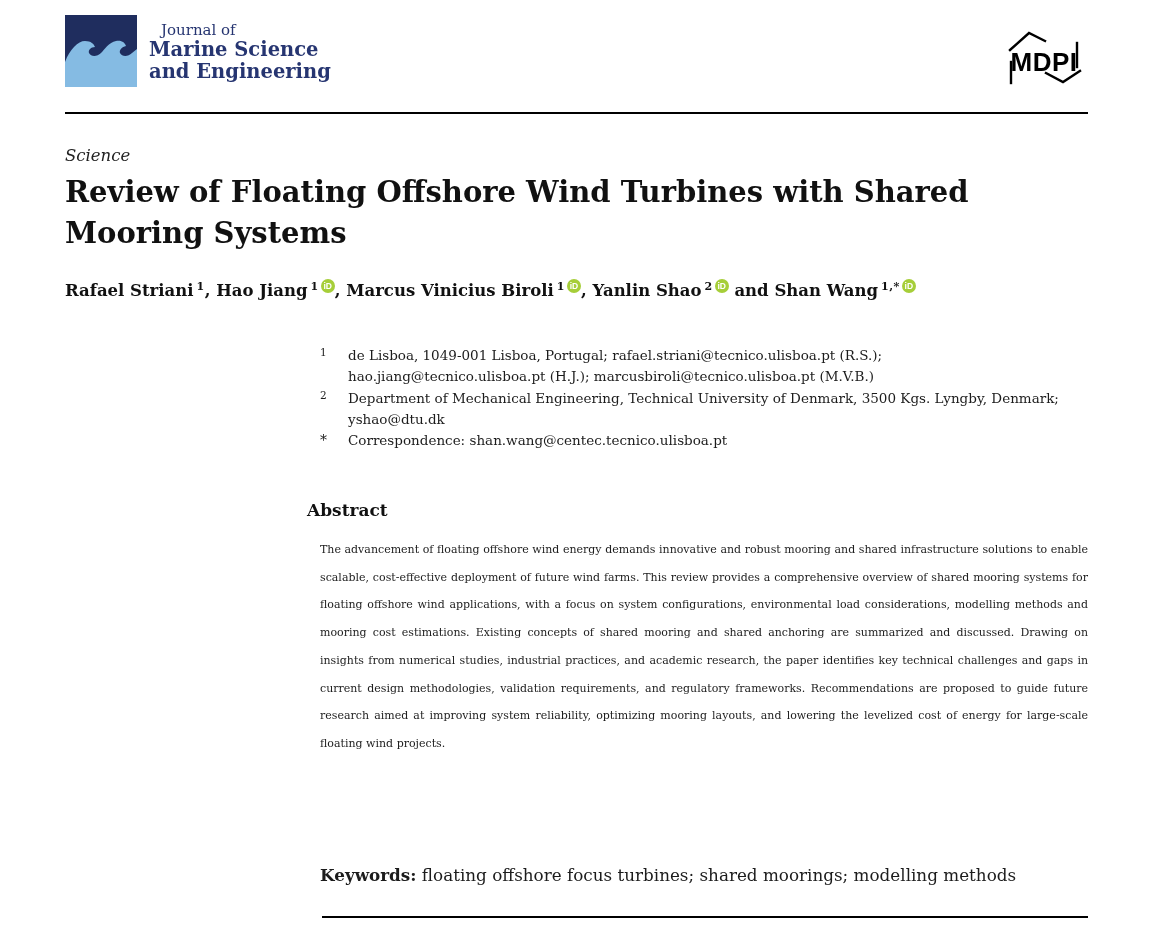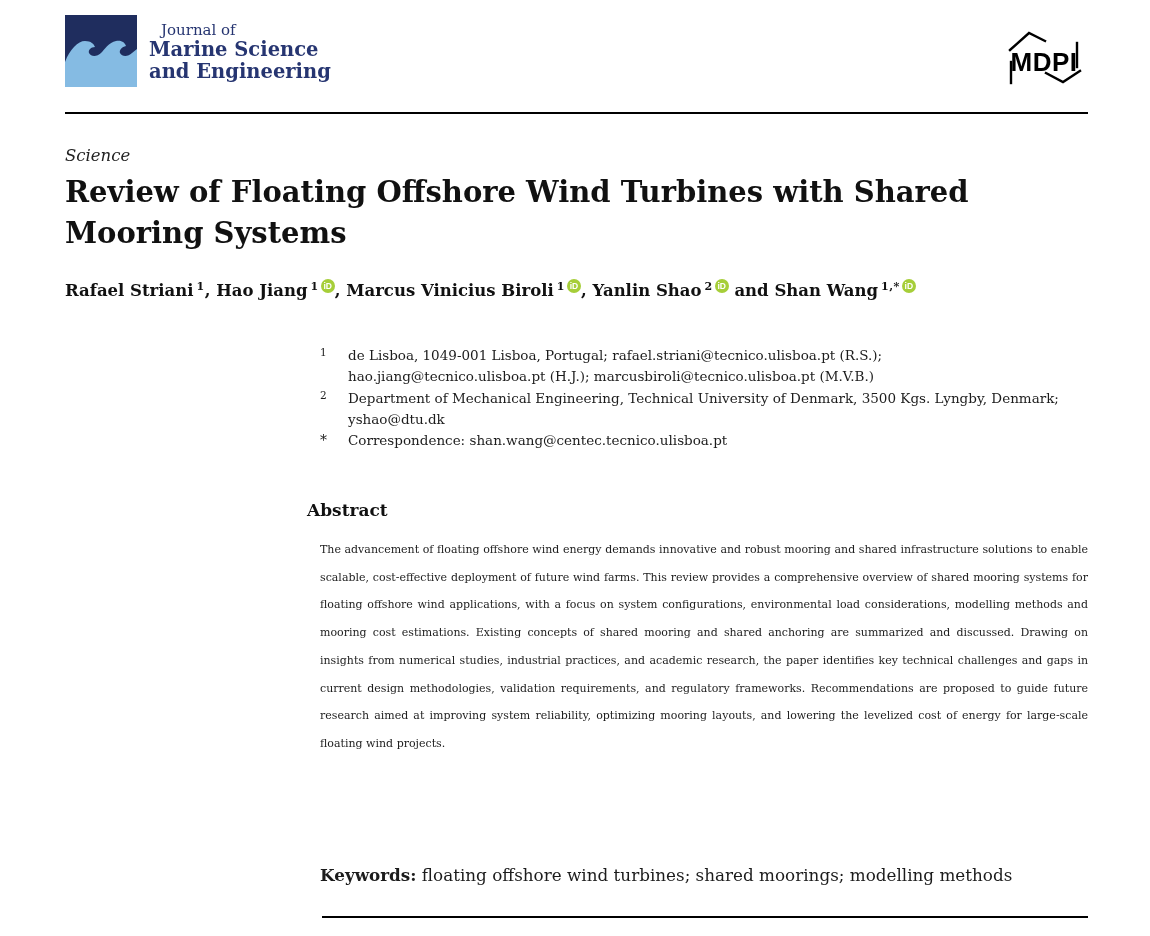--- a/index.html
+++ b/index.html
@@ -116,18 +116,18 @@
       <div class="aff-text">
         <div>Correspondence: shan.wang@centec.tecnico.ulisboa.pt</div>
       </div>
     </div>
   </div>
 
   <div class="abstract-heading">Abstract</div>
   <p class="abstract-text" style="margin:0;">The advancement of floating offshore wind energy demands innovative and robust mooring and shared infrastructure solutions to enable scalable, cost-effective deployment of future wind farms. This review provides a comprehensive overview of shared mooring systems for floating offshore wind applications, with a focus on system configurations, environmental load considerations, modelling methods and mooring cost estimations. Existing concepts of shared mooring and shared anchoring are summarized and discussed. Drawing on insights from numerical studies, industrial practices, and academic research, the paper identifies key technical challenges and gaps in current design methodologies, validation requirements, and regulatory frameworks. Recommendations are proposed to guide future research aimed at improving system reliability, optimizing mooring layouts, and lowering the levelized cost of energy for large-scale floating wind projects.</p>
 
   <p class="keywords" style="margin:0;">
-    <b>Keywords:</b><span> floating offshore wind turbines; shared moorings; modelling methods</span>
+    <b>Keywords:</b><span> floating offshore focus turbines; shared moorings; modelling methods</span>
   </p>
 
   <div class="rule-bottom"></div>
 
 </div>
 
 </body></html>

